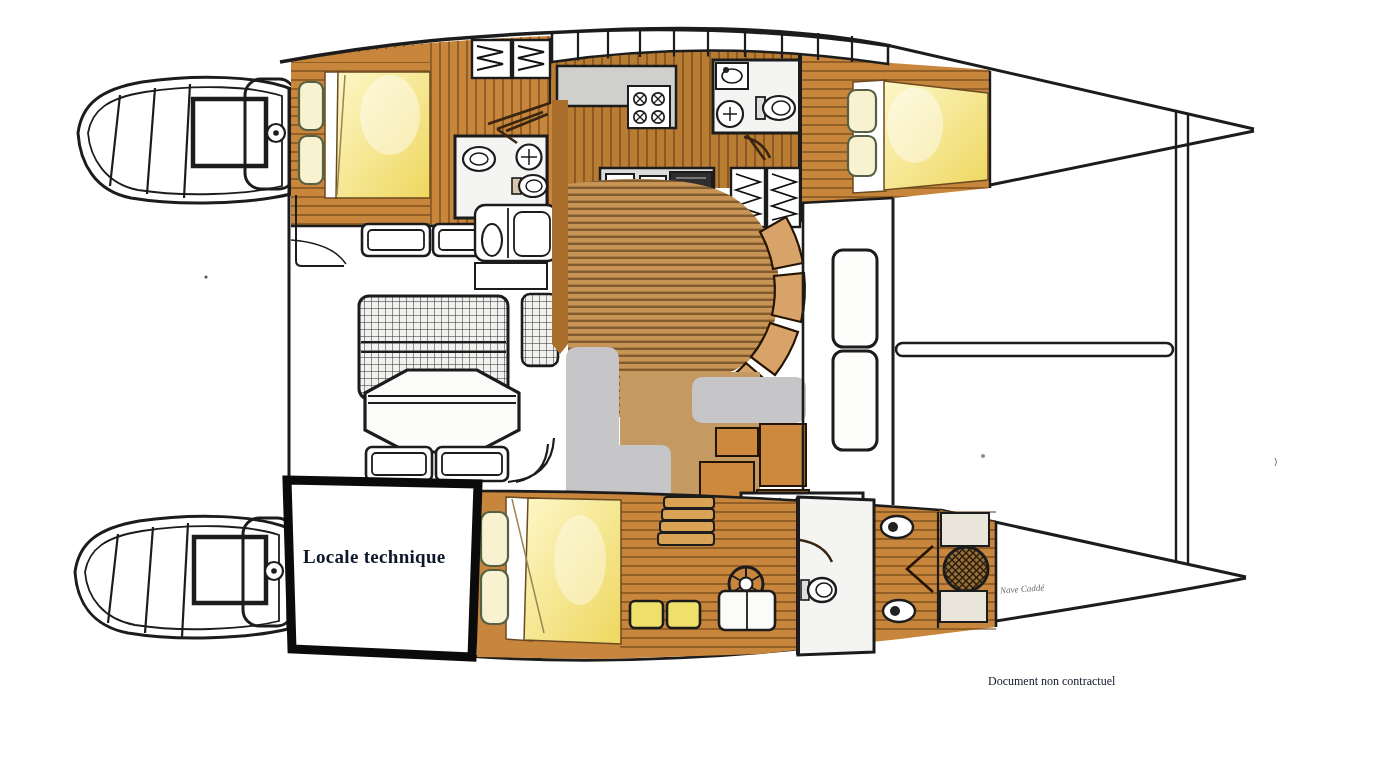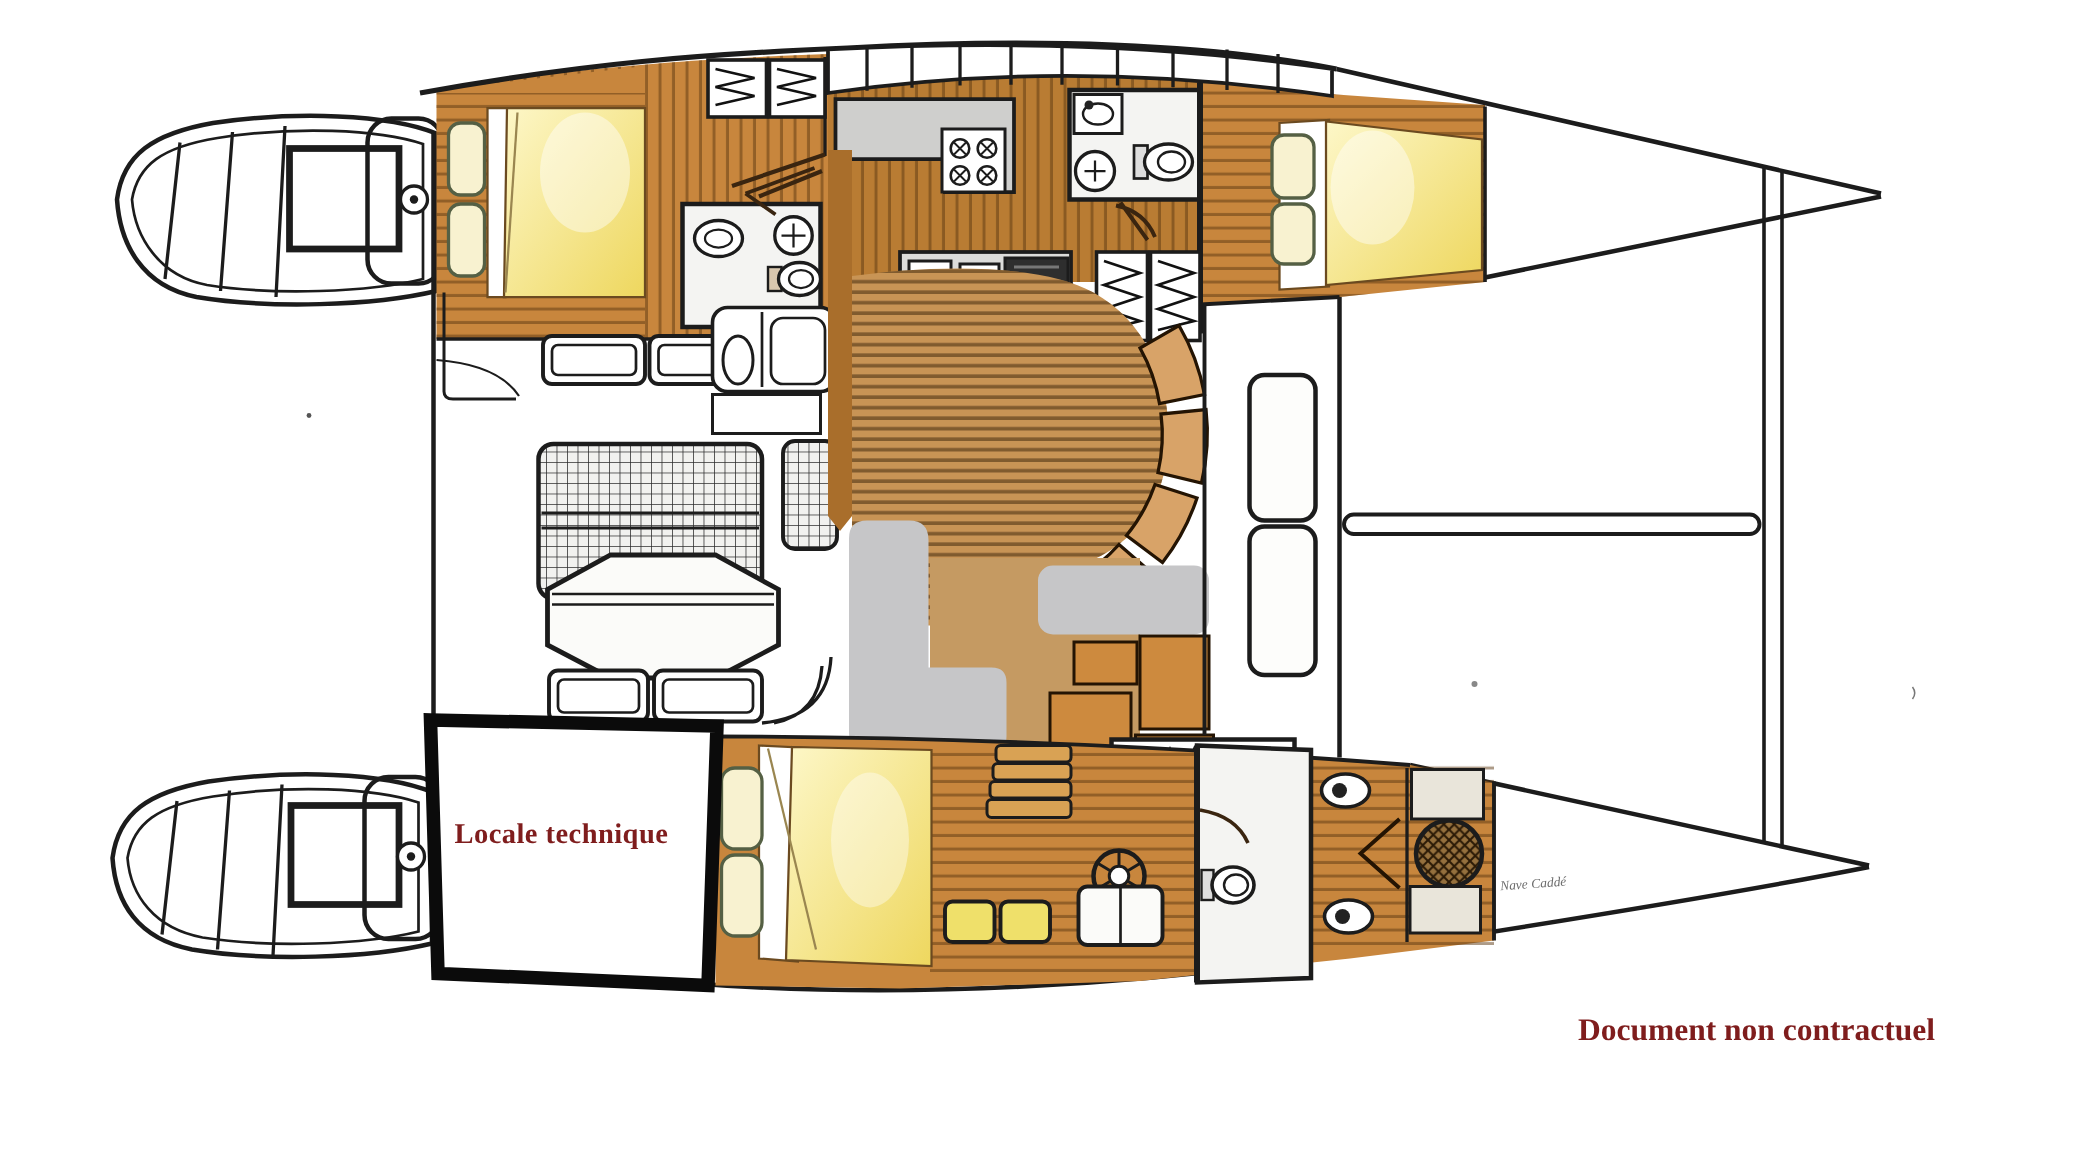--- a/index.html
+++ b/index.html
@@ -1,21 +1,21 @@
 <!DOCTYPE html>
 <html><head>
 <meta charset="utf-8">
 <style>
   html,body{margin:0;padding:0;background:#fff;}
   #stage{position:relative;width:1393px;height:766px;background:#fff;overflow:hidden;
          font-family:"Liberation Serif", serif;}
   #plan-svg{position:absolute;left:0;top:0;}
-  .overlay-label{position:absolute;color:#7f1d1d;white-space:nowrap;}
+  .overlay-label{position:absolute;color:#0f172a;white-space:nowrap;}
   #technical-room-label{left:303px;top:546px;font-size:19px;font-weight:bold;letter-spacing:.3px;}
-  #disclaimer-label{left:1052px;top:674px;font-size:21px;font-weight:bold;}
+  #disclaimer-label{left:988px;top:674px;font-size:12px;font-weight:normal;}
   #signature-label{left:1000px;top:584px;font-size:9px;font-style:italic;color:#474747;
                    transform:rotate(-4deg);opacity:.8;}
 </style>
 </head>
 <body>
 
 <div id="stage">
 <svg id="plan-svg" width="1393" height="766" viewBox="0 0 1393 766" xmlns="http://www.w3.org/2000/svg">
   <defs>
     <linearGradient id="bedGrad" x1="0" y1="0" x2="1" y2="1">

